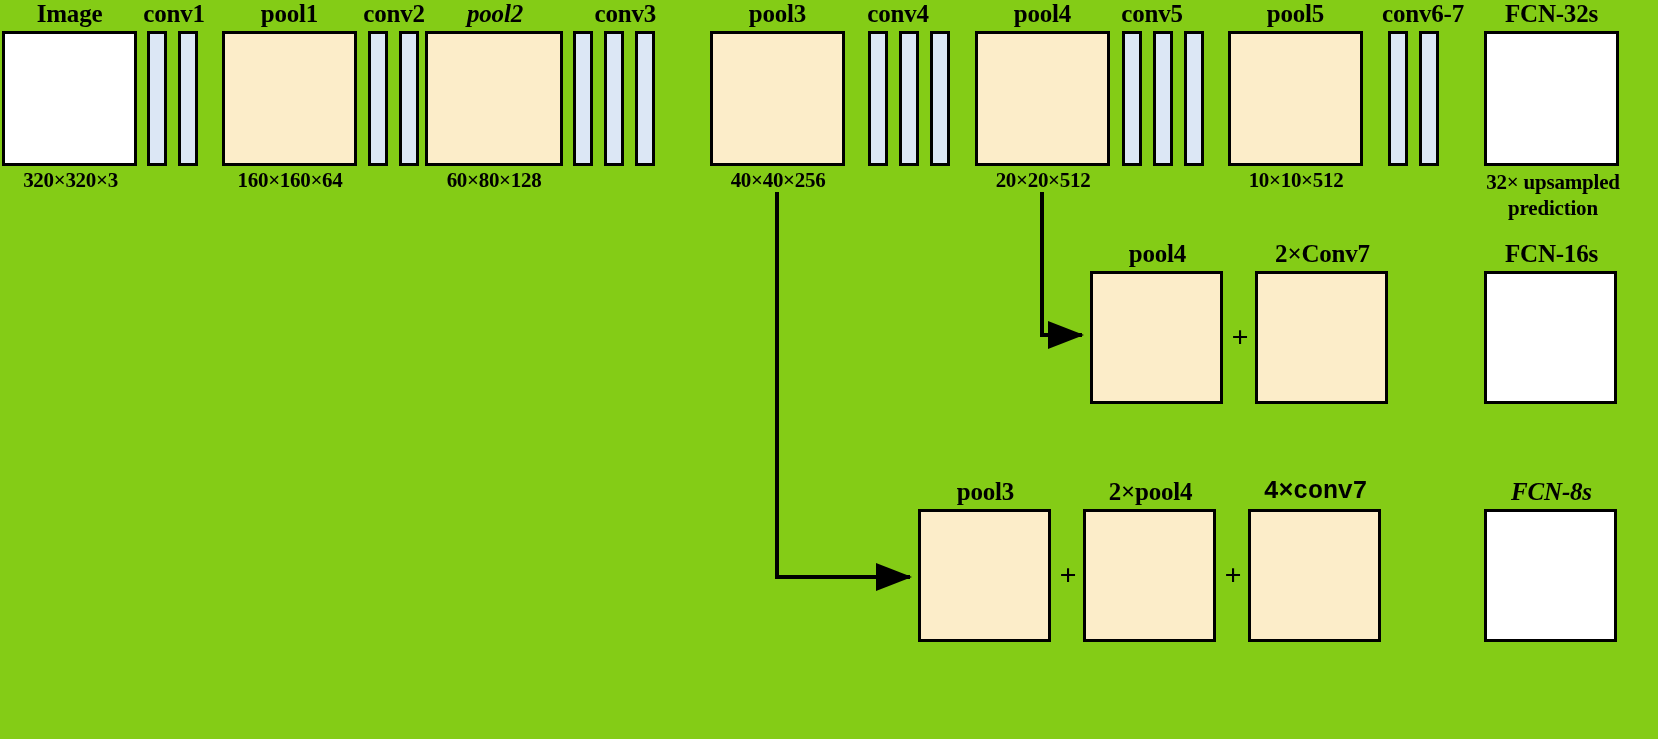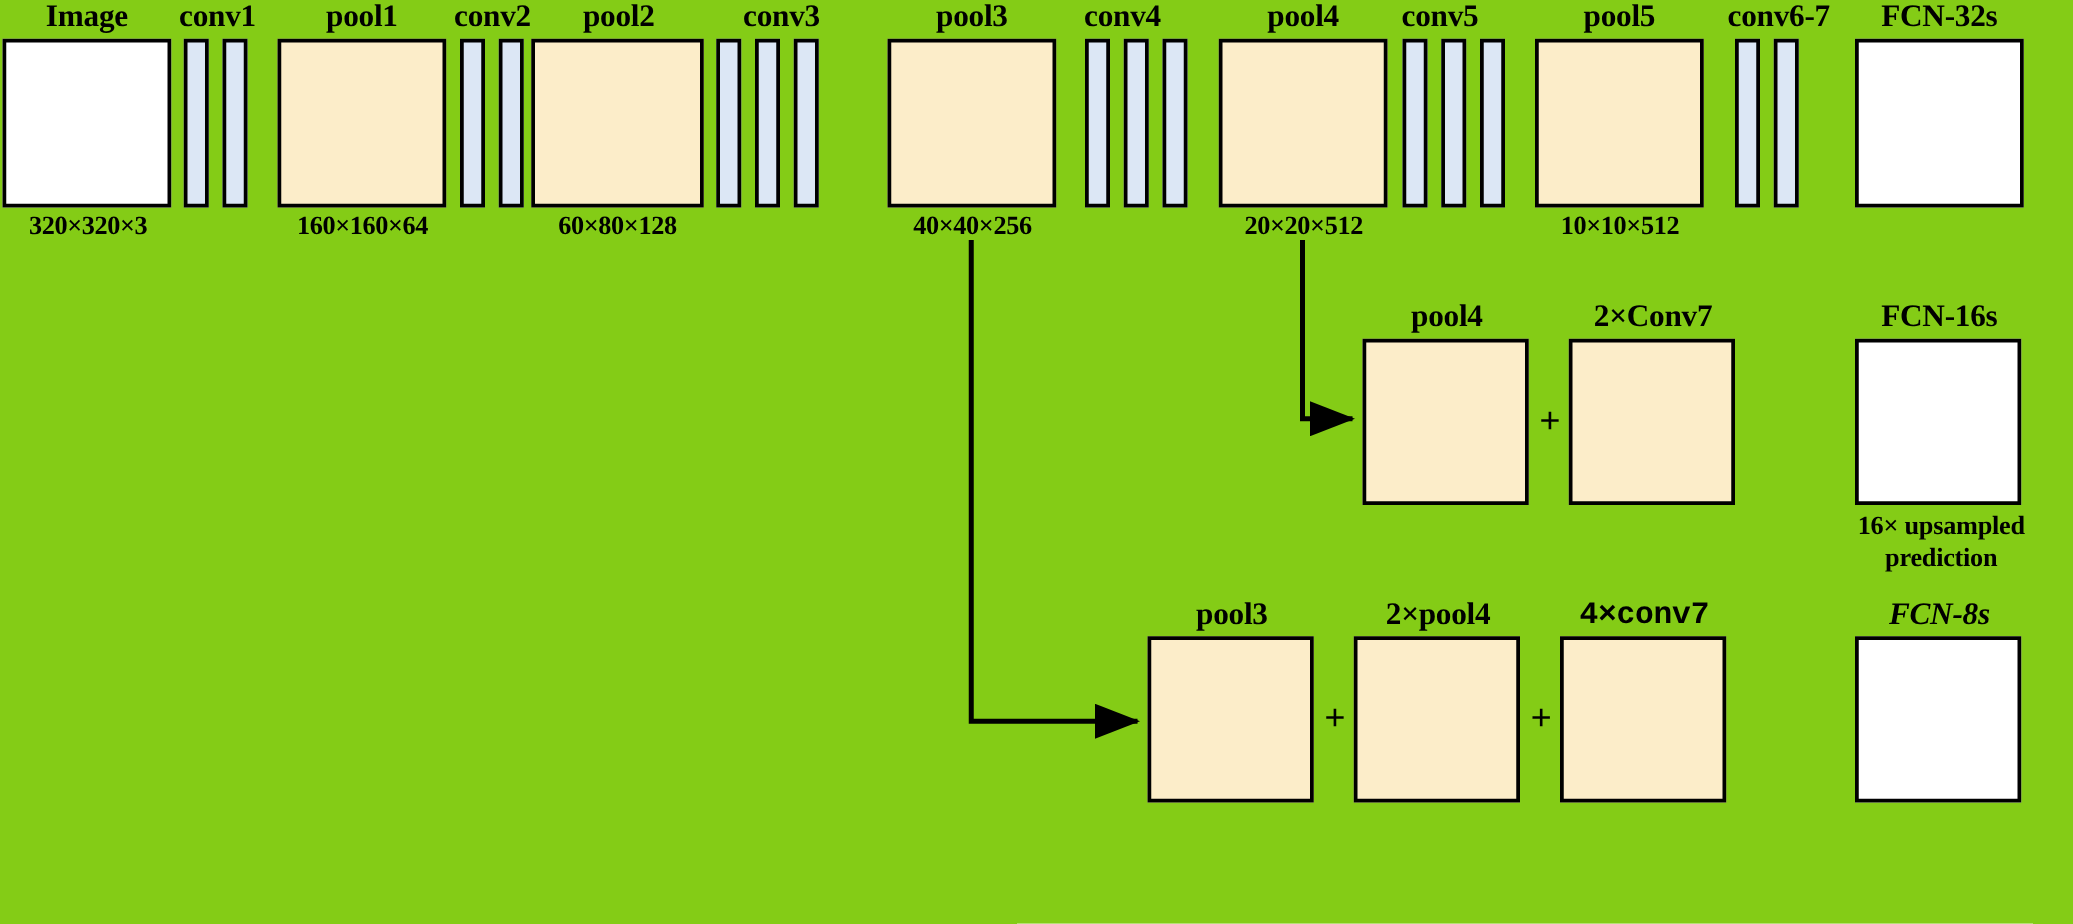--- a/index.html
+++ b/index.html
@@ -83,21 +83,21 @@
   <div class="conv-bar" style="left:178px; top:31px; width:20px; height:135px;"></div>
 
   <div class="caption cap-top" style="left:222px; top:0px; width:135px;">pool1</div>
   <div class="layer-box box-cream" style="left:222px; top:31px; width:135px; height:135px;"></div>
   <div class="caption cap-dim" style="left:215px; top:169px; width:150px;">160×160×64</div>
 
   <div class="caption cap-top" style="left:358px; top:0px; width:72px;">conv2</div>
   <div class="conv-bar" style="left:368px; top:31px; width:20px; height:135px;"></div>
   <div class="conv-bar" style="left:399px; top:31px; width:20px; height:135px;"></div>
 
-  <div class="caption cap-top" style="left:425px; top:0px; width:140px;">pool2</div>
+  <div class="caption cap-top" style="left:425px; top:0px; width:140px;font-style:italic;">pool2</div>
   <div class="layer-box box-cream" style="left:425px; top:31px; width:138px; height:135px;"></div>
   <div class="caption cap-dim" style="left:418px; top:169px; width:152px;">60×80×128</div>
 
   <div class="caption cap-top" style="left:576px; top:0px; width:80px;text-align:right;">conv3</div>
   <div class="conv-bar" style="left:573px; top:31px; width:20px; height:135px;"></div>
   <div class="conv-bar" style="left:604px; top:31px; width:20px; height:135px;"></div>
   <div class="conv-bar" style="left:635px; top:31px; width:20px; height:135px;"></div>
 
   <div class="caption cap-top" style="left:710px; top:0px; width:135px;">pool3</div>
   <div class="layer-box box-cream" style="left:710px; top:31px; width:135px; height:135px;"></div>
@@ -120,32 +120,32 @@
   <div class="caption cap-top" style="left:1228px; top:0px; width:135px;">pool5</div>
   <div class="layer-box box-cream" style="left:1228px; top:31px; width:135px; height:135px;"></div>
   <div class="caption cap-dim" style="left:1221px; top:169px; width:150px;">10×10×512</div>
 
   <div class="caption cap-top" style="left:1368px; top:0px; width:110px;">conv6-7</div>
   <div class="conv-bar" style="left:1388px; top:31px; width:20px; height:135px;"></div>
   <div class="conv-bar" style="left:1419px; top:31px; width:20px; height:135px;"></div>
 
   <div class="caption cap-top" style="left:1484px; top:0px; width:135px;">FCN-32s</div>
   <div class="layer-box box-white" style="left:1484px; top:31px; width:135px; height:135px;"></div>
+  <div class="caption cap-pred" style="left:1478px; top:170px; width:150px;">32× upsampled prediction</div>
 
   <div class="caption cap-top" style="left:1090px; top:240px; width:135px;">pool4</div>
   <div class="layer-box box-cream" style="left:1090px; top:271px; width:133px; height:133px;"></div>
 
   <div class="plus-sign" style="left:1224px; top:322px; width:32px;">+</div>
 
   <div class="caption cap-top" style="left:1255px; top:240px; width:135px;">2×Conv7</div>
   <div class="layer-box box-cream" style="left:1255px; top:271px; width:133px; height:133px;"></div>
 
   <div class="caption cap-top" style="left:1484px; top:240px; width:135px;">FCN-16s</div>
   <div class="layer-box box-white" style="left:1484px; top:271px; width:133px; height:133px;"></div>
-  <div class="caption cap-pred" style="left:1478px; top:408px; width:150px;">16× upsampled prediction</div>
 
   <div class="caption cap-top" style="left:918px; top:478px; width:135px;">pool3</div>
   <div class="layer-box box-cream" style="left:918px; top:509px; width:133px; height:133px;"></div>
 
   <div class="plus-sign" style="left:1052px; top:560px; width:32px;">+</div>
 
   <div class="caption cap-top" style="left:1083px; top:478px; width:135px;">2×pool4</div>
   <div class="layer-box box-cream" style="left:1083px; top:509px; width:133px; height:133px;"></div>
 
   <div class="plus-sign" style="left:1217px; top:560px; width:32px;">+</div>

